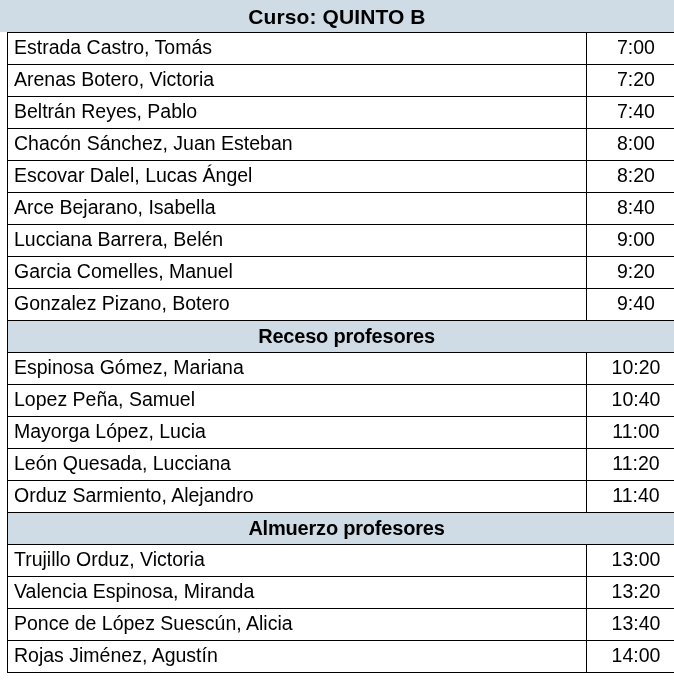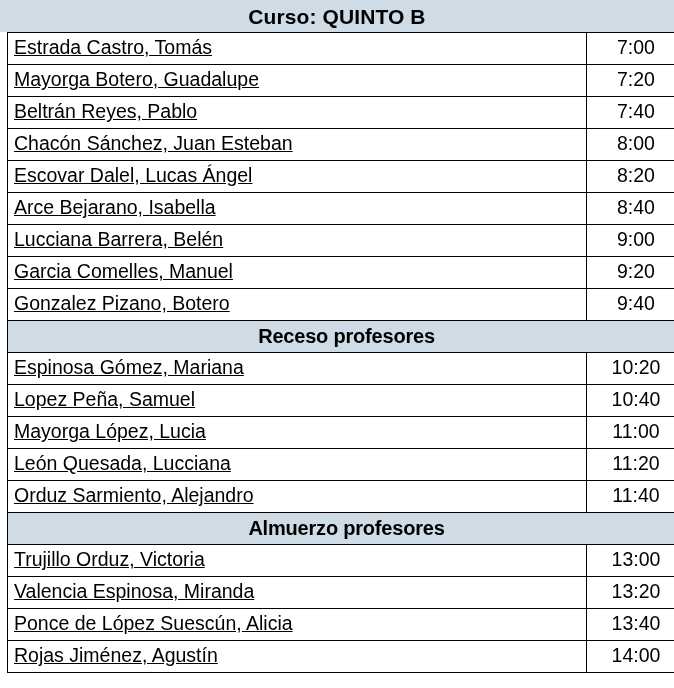--- a/index.html
+++ b/index.html
@@ -45,21 +45,20 @@
     font-size: 19.5px;
     line-height: 1.0;
     padding: 3px 4px 4px 6px;
     height: 24px;
     vertical-align: middle;
     white-space: nowrap;
     overflow: hidden;
   }
   td.name {
     width: 568px;
-    text-decoration: underline;
   }
   td.time {
     width: 86px;
     text-align: center;
     padding-left: 2px;
     padding-right: 2px;
   }
   tr.break td {
     background: #cfdce6;
     text-align: center;
@@ -75,21 +74,21 @@
 
   <div class="header-band">Curso:  QUINTO B</div>
 
   <table class="schedule">
     <tbody>
         <tr>
           <td class="name">Estrada Castro, Tomás</td>
           <td class="time">7:00</td>
         </tr>
         <tr>
-          <td class="name">Mayorga Botero, Guadalupe</td>
+          <td class="name">Arenas Botero, Victoria</td>
           <td class="time">7:20</td>
         </tr>
         <tr>
           <td class="name">Beltrán Reyes, Pablo</td>
           <td class="time">7:40</td>
         </tr>
         <tr>
           <td class="name">Chacón Sánchez, Juan Esteban</td>
           <td class="time">8:00</td>
         </tr>

